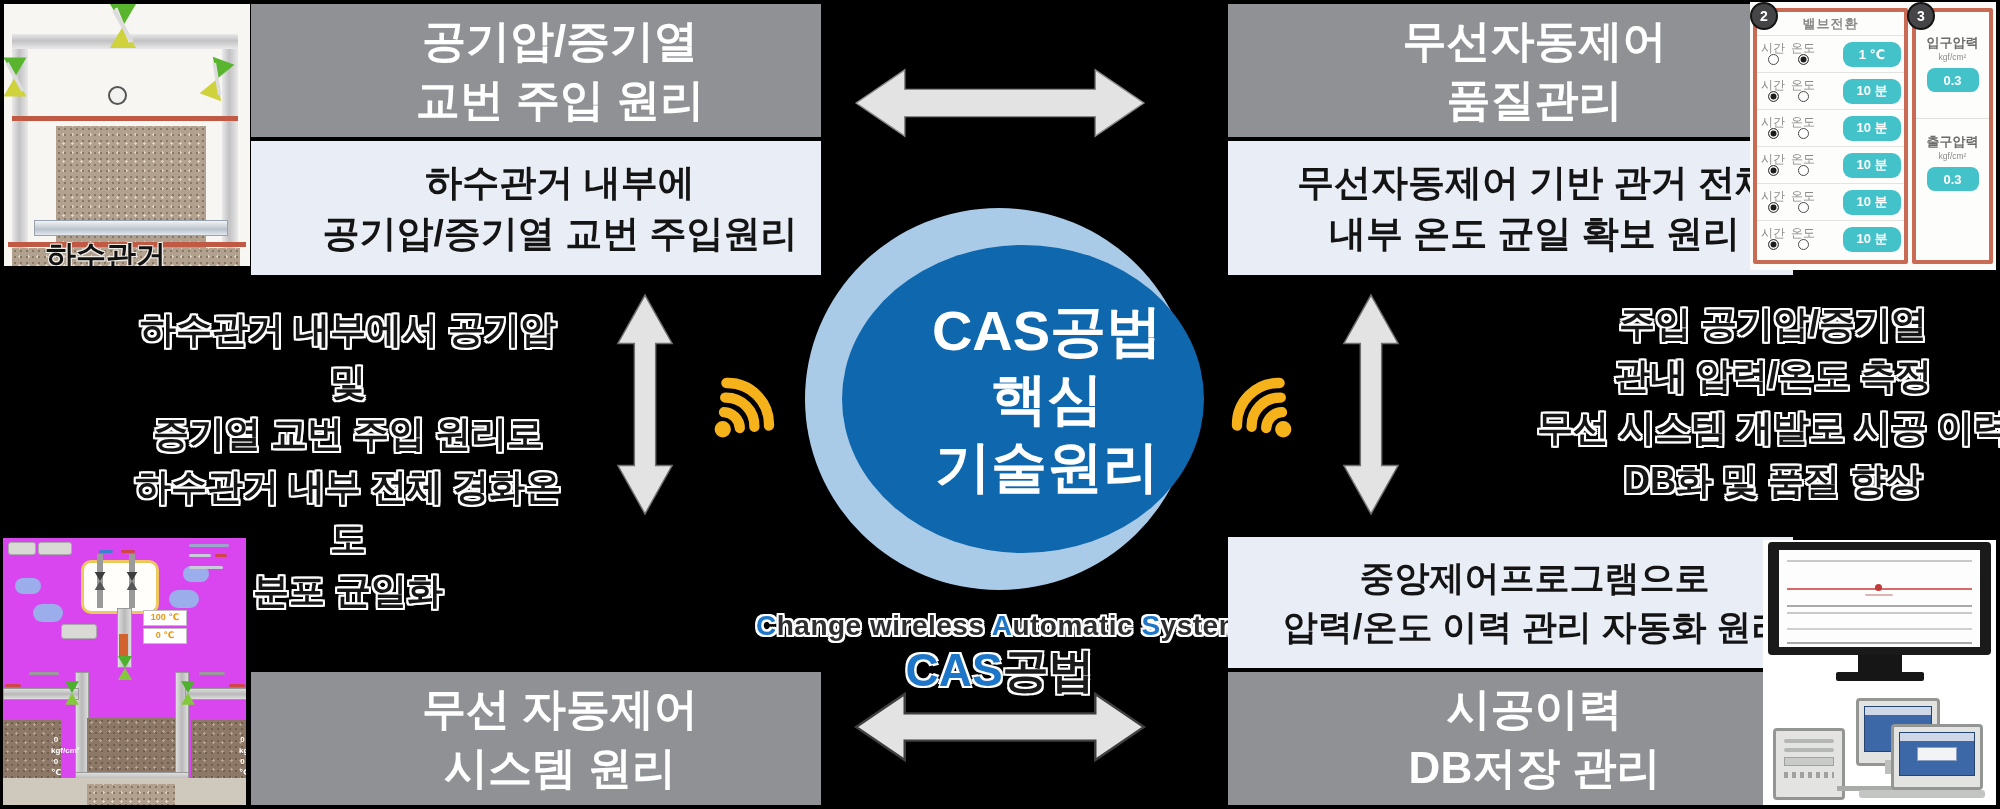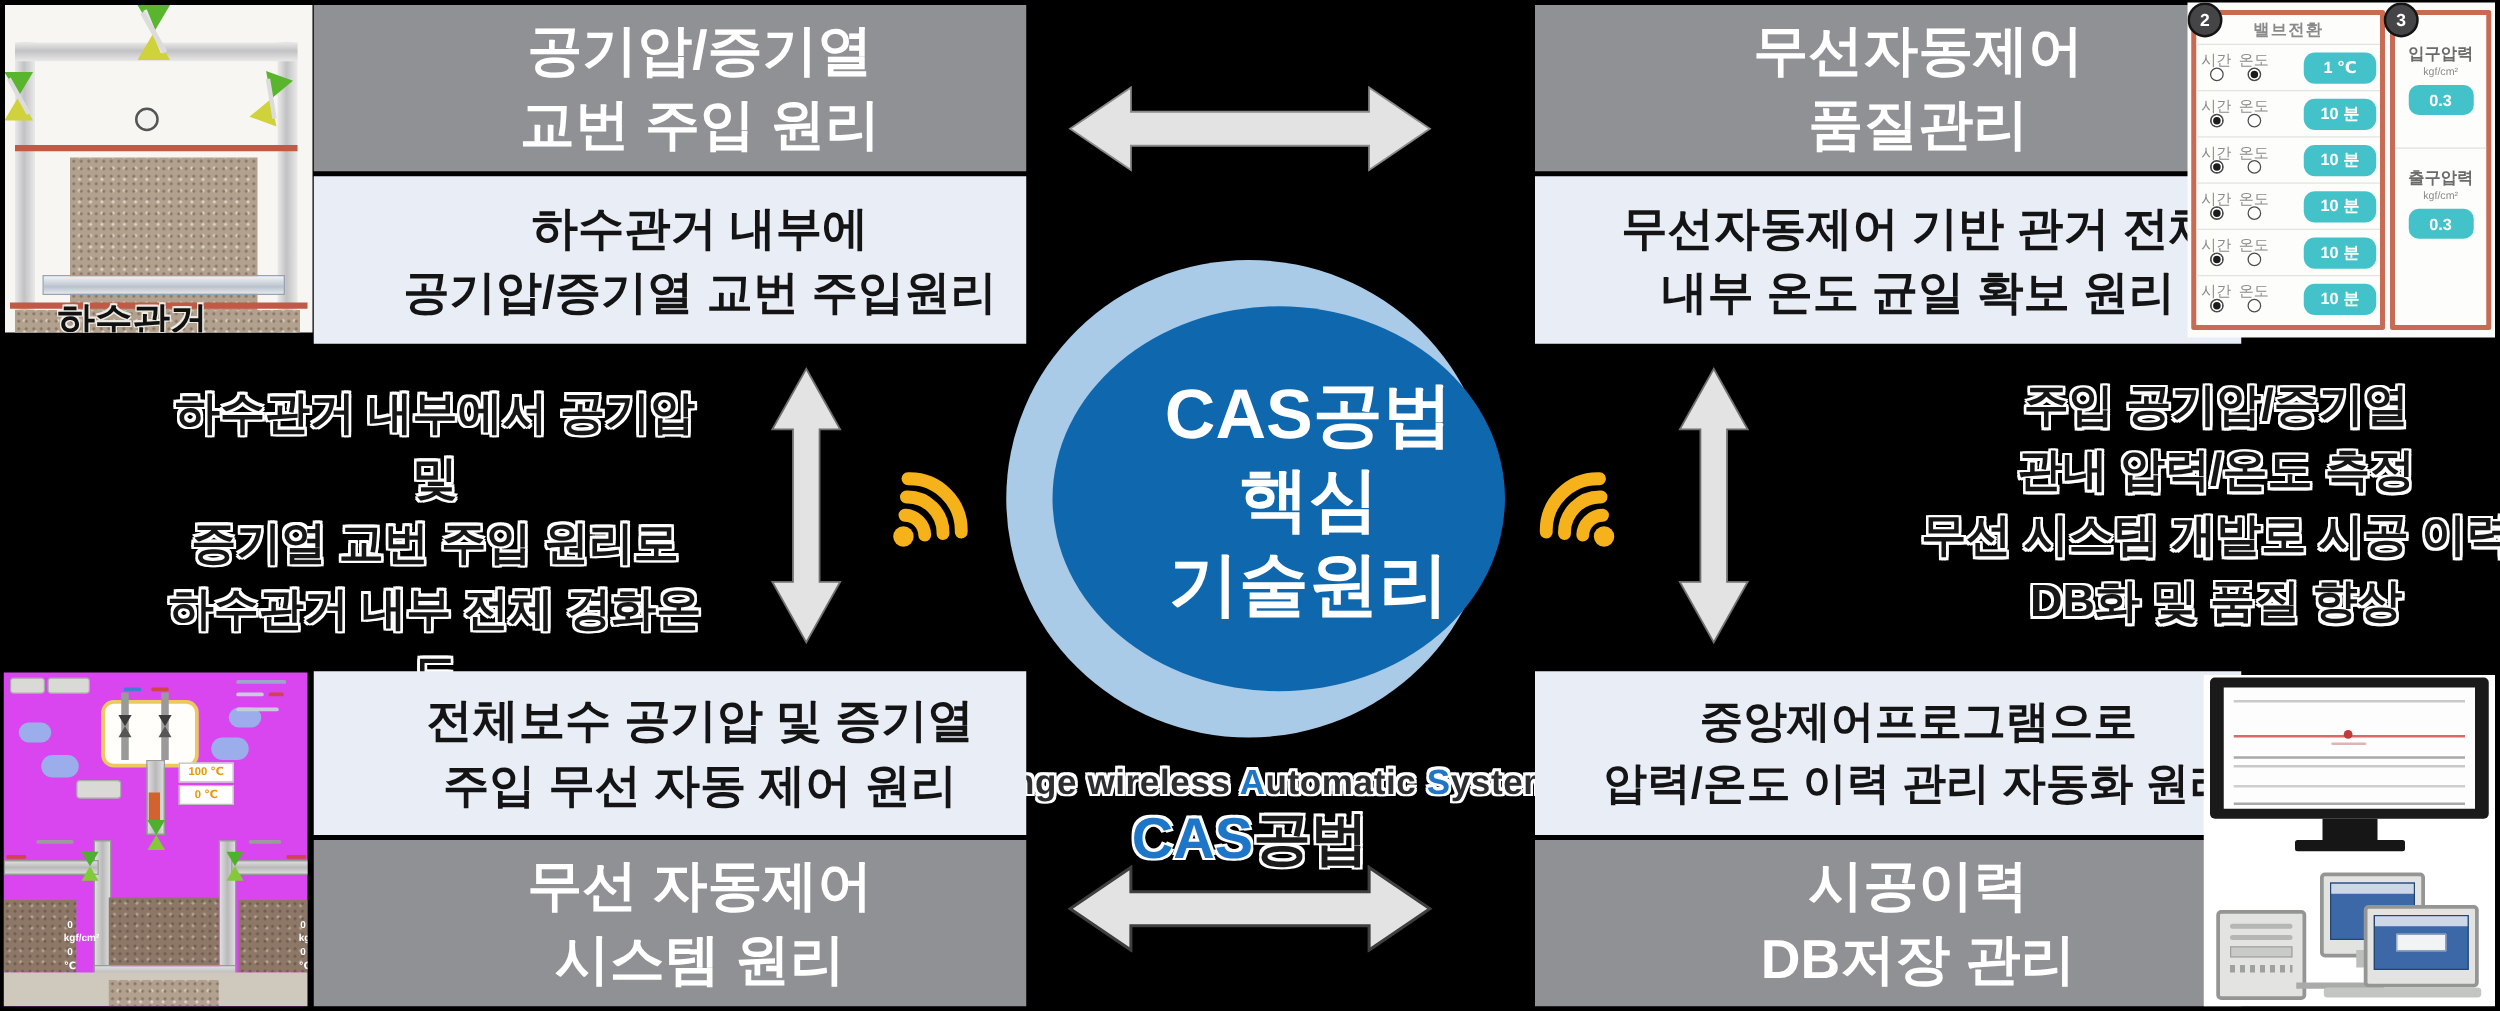--- a/index.html
+++ b/index.html
@@ -352,22 +352,20 @@
     </div>
     <div class="abs soil" style="left:188px;top:182px;width:55px;height:58px;">
       <div class="soil-txt pre" style="margin-top:14px;">0 kgf/cm²
 0 ℃</div>
     </div>
     <div class="abs soil" style="left:84px;top:180px;width:88px;height:54px;"></div>
     <div class="abs" style="left:0px;top:240px;width:243px;height:27px;background:#cfc8bd;"></div>
     <div class="abs speckle" style="left:84px;top:246px;width:88px;height:21px;"></div>
   </div>
 
-  <div class="abs flexc bodybox pre" style="left:251px;top:537px;width:522px;height:131px;">전체보수 공기압 및 증기열
-주입 무선 자동 제어 원리</div>
   <div class="abs flexc bodybox pre" style="left:1228px;top:537px;width:517px;height:131px;font-size:35px;">중앙제어프로그램으로
 압력/온도 이력 관리 자동화 원리</div>
 
   <div class="abs flexc hdr pre" style="left:251px;top:672px;width:522px;height:133px;">무선 자동제어
 시스템 원리</div>
   <div class="abs flexc hdr pre" style="left:1228px;top:672px;width:517px;height:133px;">시공이력
 DB저장 관리</div>
 
   <div class="abs imgbox br-img">
     <div class="abs monitor">

